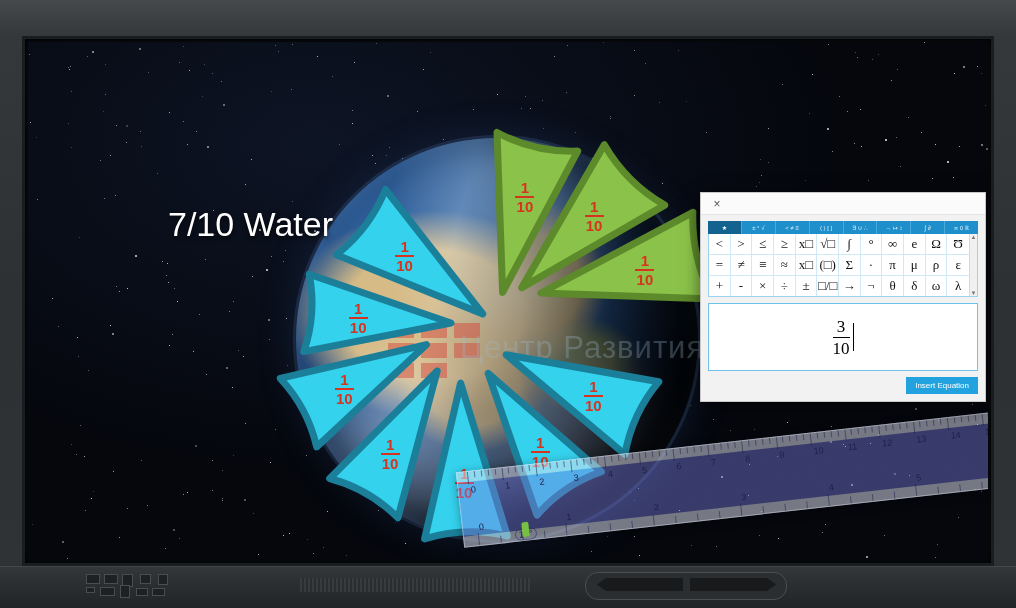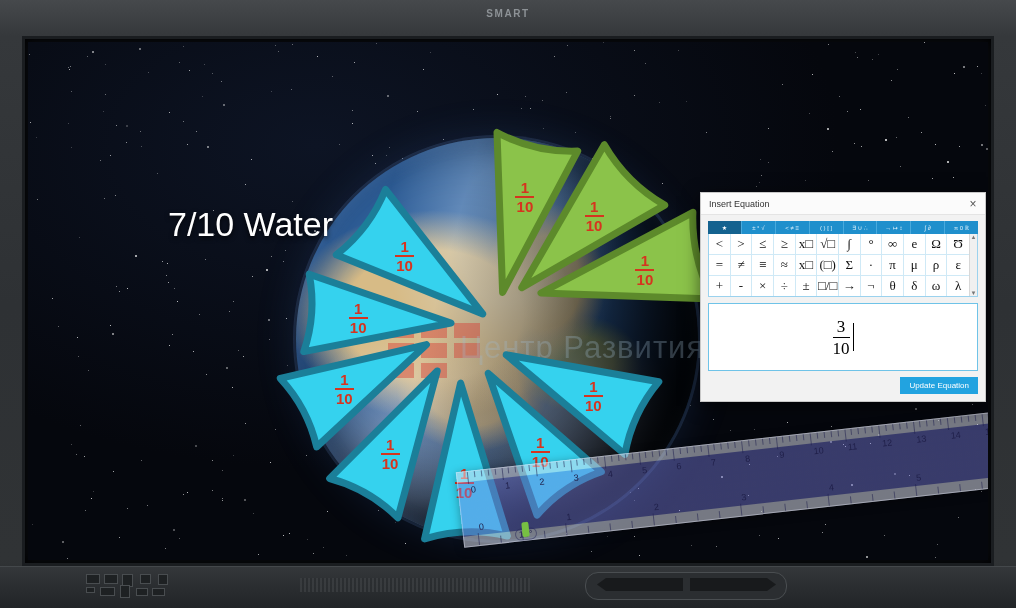--- a/index.html
+++ b/index.html
@@ -136,23 +136,20 @@
     vertical-align:middle;}
   .dlg-foot{display:flex;justify-content:flex-end;margin-top:6px;}
   .update-btn{background:#22a3e0;color:#fff;font-size:8px;padding:4px 9px;cursor:pointer;
     border:none;}
 </style>
 </head>
 <body>
 
 <div class="device">
 
-  <div class="bezel-top">
-    <div class="smart-logo">SMART</div>
-  </div>
 
   <div class="screen-well"></div>
 
   <div class="screen">
     <div class="slide">
 
       <div class="stars" id="stars">
           <span class="st" style="left:0.7px;top:11.5px;width:1px;height:1px;opacity:0.54"></span>
           <span class="st" style="left:714.2px;top:350.7px;width:1px;height:1px;opacity:0.40"></span>
           <span class="st" style="left:240.3px;top:276.9px;width:2px;height:2px;opacity:0.55"></span>
@@ -827,21 +824,20 @@
             </div>
         </div>
         <div class="ruler-deg">10°</div>
         <div class="ruler-pin"></div>
       </div>
 
       <div class="subtitle">7/10 Water</div>
 
       <div class="dialog">
         <div class="dlg-title">
-          <span class="t">Insert Equation</span>
           <span class="dlg-close">×</span>
         </div>
         <div class="dlg-body">
           <div class="tabs" id="eq-tabs">
               <div class="tab active">★</div>
               <div class="tab">± ° √</div>
               <div class="tab">&lt; ≠ ≡</div>
               <div class="tab">( ) [ ]</div>
               <div class="tab">∃ ∪ ∴</div>
               <div class="tab">→ ↦ ↕</div>
@@ -894,21 +890,21 @@
           </div>
           <div class="eqbox">
             <span class="eqfrac">
               <span class="n">3</span>
               <span class="bar"></span>
               <span class="d">10</span>
             </span>
             <span class="caret"></span>
           </div>
           <div class="dlg-foot">
-            <button class="update-btn">Update Equation</button>
+            <button class="update-btn">Insert Equation</button>
           </div>
         </div>
       </div>
 
     </div>
   </div>
 
   <div class="bezel-bottom"></div>
   <div class="btnpad">
     <i style="left:0;top:0;width:12px;height:8px"></i>

